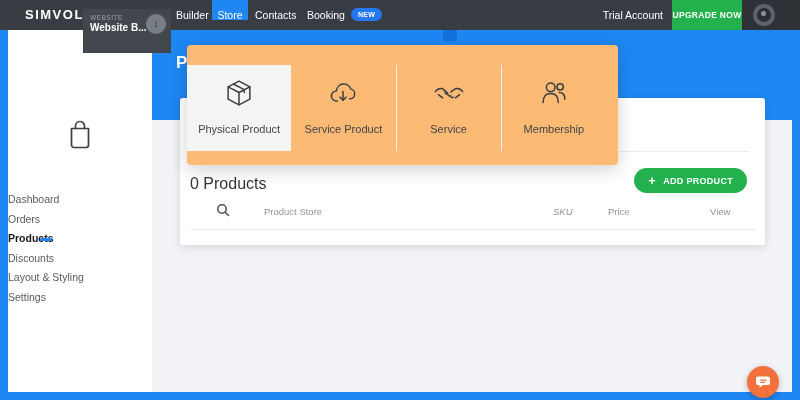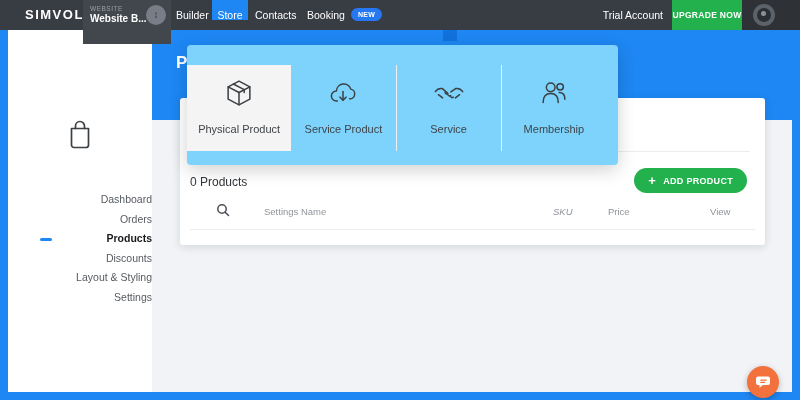--- a/index.html
+++ b/index.html
@@ -3,21 +3,21 @@
 <meta charset="utf-8">
 <style>
   * { margin:0; padding:0; box-sizing:border-box; }
   html,body { width:800px; height:400px; }
   body { font-family:"Liberation Sans", sans-serif; }
   .stage { position:relative; width:800px; height:400px; overflow:hidden; background:#1e87f3; }
 
   
   .topbar { position:absolute; left:0; top:0; width:800px; height:30px; background:#383c43; z-index:50; }
   .logo { position:absolute; left:25px; top:0; height:30px; line-height:30px; color:#fff; font-size:13px; font-weight:bold; letter-spacing:1.5px; }
-  .site-selector { position:absolute; left:83px; top:0; width:88px; height:44px; background:#42464d; cursor:pointer; }
+  .site-selector { position:absolute; left:83px; top:9px; width:88px; height:44px; background:#42464d; cursor:pointer; }
   .site-eyebrow { position:absolute; left:7px; top:5px; font-size:6.5px; color:#9aa0a8; letter-spacing:.5px; }
   .site-name { position:absolute; left:7px; top:13px; font-size:10px; font-weight:bold; color:#fff; white-space:nowrap; }
   .site-avatar { position:absolute; right:5px; top:5px; width:20px; height:20px; border-radius:50%; background:#787e87; color:#2e3238; font-size:10px; line-height:20px; text-align:center; }
   .nav-item { position:absolute; top:0; height:20px; line-height:30px; color:#fff; font-size:10.5px; cursor:pointer; }
   .nav-builder { left:176px; }
   .nav-store { left:212px; width:36px; text-align:center; background:#1e87f3; }
   .nav-contacts { left:255px; }
   .nav-booking { left:307px; }
   .new-badge { position:absolute; left:351px; top:8px; height:13px; line-height:13px; padding:0 7px; border-radius:7px; background:#2577f2; color:#fff; font-size:7px; font-weight:bold; letter-spacing:.3px; }
   .trial { position:absolute; right:137px; top:0; height:30px; line-height:30px; color:#fff; font-size:10.5px; }
@@ -29,44 +29,44 @@
 
   
   .sidebar { position:absolute; left:8px; top:30px; width:144px; height:362px; background:#fff; z-index:10; }
   .blue-band { position:absolute; left:152px; top:30px; width:640px; height:90px; background:#1e87f3; }
   .gray-bg { position:absolute; left:152px; top:120px; width:640px; height:272px; background:#f1f3f6; }
   .notch { position:absolute; left:443px; top:30px; width:14px; height:11px; background:#1171dd; z-index:6; }
 
   
   .bag-wrap { position:absolute; left:56px; top:86px; width:32px; height:38px; }
   .side-list { position:absolute; left:0; top:160px; width:144px; list-style:none; }
-  .side-item { position:relative; height:19.5px; line-height:19.5px; text-align:right; font-size:10.5px; color:#565b61; cursor:pointer; }
+  .side-item { position:relative; height:19.5px; line-height:19.5px; text-align:left; font-size:10.5px; color:#565b61; cursor:pointer; }
   .side-item.active { color:#17191c; font-weight:bold; }
   .side-dash { position:absolute; left:32px; top:9px; width:12px; height:2.5px; border-radius:2px; background:#1e87f3; }
 
   
   .page-title { position:absolute; left:176px; top:53px; color:#fff; font-size:17px; font-weight:600; z-index:5; }
 
   
   .card { position:absolute; left:180px; top:98px; width:585px; height:147px; background:#fff; border-radius:3px; box-shadow:0 2px 8px rgba(30,40,60,.14); z-index:10; }
   .card-head { position:absolute; left:15px; right:15px; top:0; height:54px; border-bottom:1px solid #ececec; }
-  .count { position:absolute; left:10px; top:77px; font-size:12px; color:#33373c; }
+  .count { position:absolute; left:10px; top:77px; font-size:16px; color:#33373c; }
   .add-btn { position:absolute; right:18px; top:70px; height:25px; border:none; border-radius:13px; background:#22b14c; color:#fff; font-size:9px; font-weight:bold; letter-spacing:.3px; padding:0 14px; cursor:pointer; display:flex; align-items:center; gap:7px; font-family:inherit; }
   .add-plus { font-size:13px; font-weight:bold; line-height:1; }
   .thead { position:absolute; left:0; top:105px; width:100%; height:20px; font-size:9.5px; color:#90959c; }
   .th { position:absolute; top:3px; }
   .th-search { left:36px; top:0px; width:14px; height:14px; cursor:pointer; }
   .th-name { left:84px; }
   .th-sku { left:373px;font-style:italic; }
   .th-price { left:428px; }
   .th-view { left:530px;text-align:right; }
   .t-divider { position:absolute; left:10px; right:10px; top:131px; height:1px; background:#ededed; }
 
   
-  .dropdown { position:absolute; left:187px; top:45px; width:431px; height:120px; background:#7dd3fc; border-radius:4px; box-shadow:0 5px 18px rgba(0,0,0,.18); z-index:30; padding:20px 12px 14px 0; display:flex; }
+  .dropdown { position:absolute; left:187px; top:45px; width:431px; height:120px; background:#fdba74; border-radius:4px; box-shadow:0 5px 18px rgba(0,0,0,.18); z-index:30; padding:20px 12px 14px 0; display:flex; }
   .tile { flex:1 1 0; height:86px; display:flex; flex-direction:column; align-items:center; padding-top:11px; cursor:pointer; border-left:1px solid #efefef; }
   .tile:first-child { border-left:none; }
   .tile.selected { background:#f4f4f4; border-left:none; }
   .tile.selected + .tile { border-left:none; }
   .tile-label { margin-top:13px; font-size:11px; color:#3f4449; white-space:nowrap; }
   .ticon { width:34px; height:34px; }
   .ticon path, .ticon circle { fill:none; stroke:#3b4045; stroke-width:1.6; stroke-linecap:round; stroke-linejoin:round; }
 
   
   .chat-btn { position:absolute; left:747px; top:366px; width:32px; height:32px; border-radius:50%; background:#f2713c; border:none; z-index:40; cursor:pointer; box-shadow:0 2px 6px rgba(0,0,0,.25); display:flex; align-items:center; justify-content:center; }
@@ -140,21 +140,21 @@
       <span>ADD PRODUCT</span>
     </button>
 
     <div class="thead">
       <span class="th th-search">
         <svg width="14" height="14" viewBox="0 0 14 14">
           <circle cx="6" cy="6" r="4.2" fill="none" stroke="#4a4f55" stroke-width="1.5"></circle>
           <path d="M9.2 9.2 L12.5 12.5" stroke="#4a4f55" stroke-width="1.5" stroke-linecap="round"></path>
         </svg>
       </span>
-      <span class="th th-name">Settings Name</span>
+      <span class="th th-name">Product Store</span>
       <span class="th th-sku">SKU</span>
       <span class="th th-price">Price</span>
       <span class="th th-view">View</span>
     </div>
     <div class="t-divider"></div>
   </section>
 
   <div class="dropdown">
 
     <div class="tile selected">

